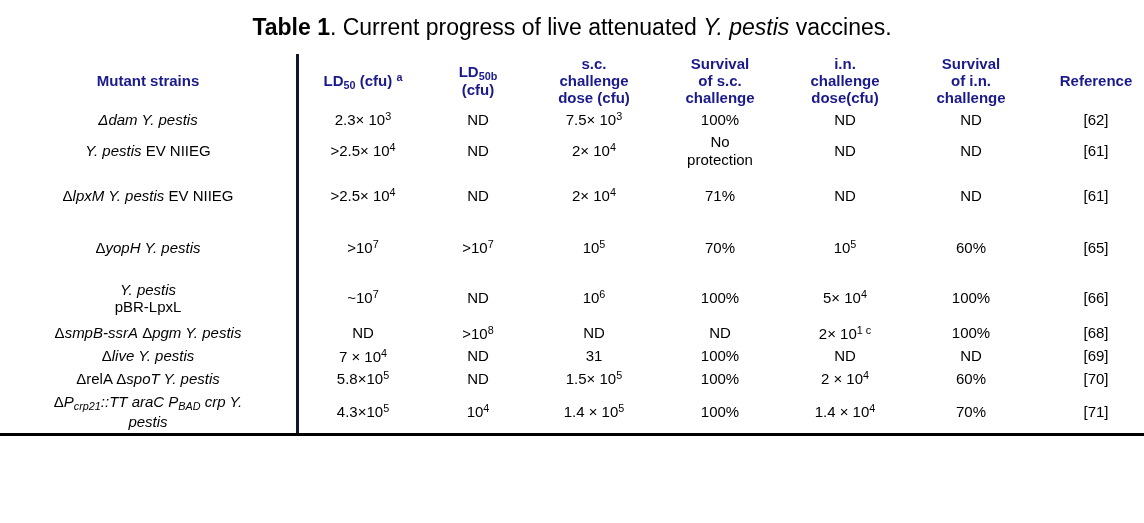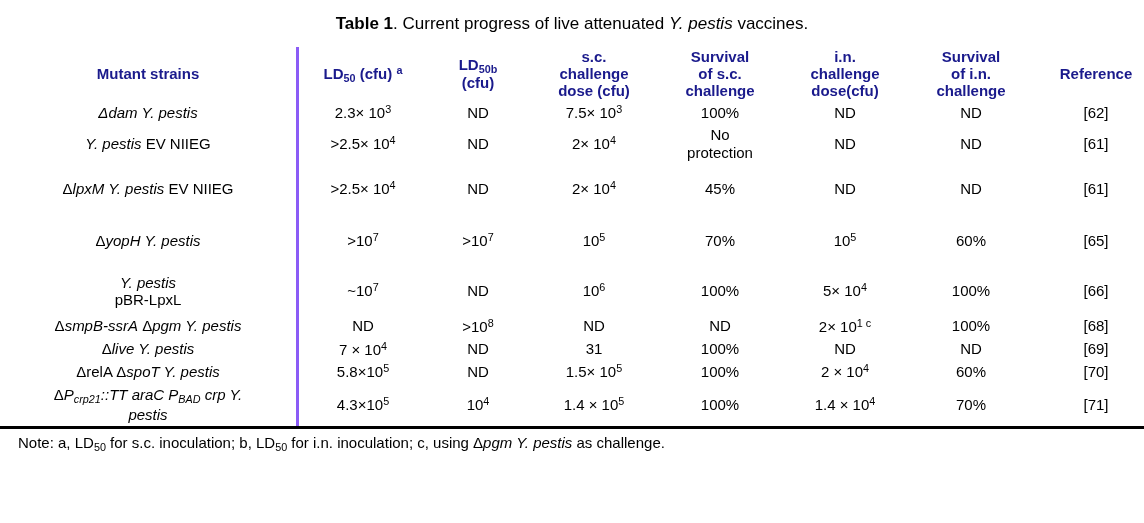--- a/index.html
+++ b/index.html
@@ -16,21 +16,21 @@
   }
   .page {
     position: relative;
     width: 1144px;
     height: 523px;
     box-sizing: border-box;
     padding: 0;
   }
   .caption {
     text-align: center;
-    font-size: 17px;
+    font-size: 23px;
     padding-top: 14px;
     padding-bottom: 13px;
     color: #000;
   }
   .caption .cap-bold {
     font-weight: bold;
   }
   .caption .ital {
     font-style: italic;
   }
@@ -58,21 +58,21 @@
   }
   tbody td {
     border-bottom: 1px solid #000;
     line-height: 1.2;
   }
   tbody tr:last-child td {
     border-bottom: 3px solid #000;
   }
   
   thead th.col0, tbody td.col0 {
-    border-right: 3px solid #8b5cf6;
+    border-right: 3px solid #0f172a;
   }
   th.col0, td.col0 { width: 290px; }
   th.col1, td.col1 { width: 122px; }
   th.col2, td.col2 { width: 96px; }
   th.col3, td.col3 { width: 124px; }
   th.col4, td.col4 { width: 116px; }
   th.col5, td.col5 { width: 122px; margin-top: 48px; }
   th.col6, td.col6 { width: 118px; }
   th.col7, td.col7 { width: 120px; }
 
@@ -135,21 +135,21 @@
         <td class="col5">ND</td>
         <td class="col6">ND</td>
         <td class="col7">[61]</td>
       </tr>
 
       <tr style="height:52px">
         <td class="col0">Δ<span style="font-style:italic">lpxM  Y. pestis</span> EV NIIEG</td>
         <td class="col1">&gt;2.5× 10<sup>4</sup></td>
         <td class="col2">ND</td>
         <td class="col3">2× 10<sup>4</sup></td>
-        <td class="col4">45%</td>
+        <td class="col4">71%</td>
         <td class="col5">ND</td>
         <td class="col6">ND</td>
         <td class="col7">[61]</td>
       </tr>
 
       <tr style="height:52px">
         <td class="col0">Δ<span style="font-style:italic">yopH Y. pestis</span></td>
         <td class="col1">&gt;10<sup>7</sup></td>
         <td class="col2">&gt;10<sup>7</sup></td>
         <td class="col3">10<sup>5</sup></td>
@@ -210,17 +210,14 @@
         <td class="col3">1.4 × 10<sup>5</sup></td>
         <td class="col4">100%</td>
         <td class="col5">1.4 × 10<sup>4</sup></td>
         <td class="col6">70%</td>
         <td class="col7">[71]</td>
       </tr>
 
     </tbody>
   </table>
 
-  <div class="note">
-    Note: a, LD<sub>50</sub> for s.c. inoculation; b, LD<sub>50</sub> for i.n. inoculation; c, using Δ<span style="font-style:italic">pgm Y. pestis</span> as challenge.
-  </div>
 
 </div>
 
 </body></html>

